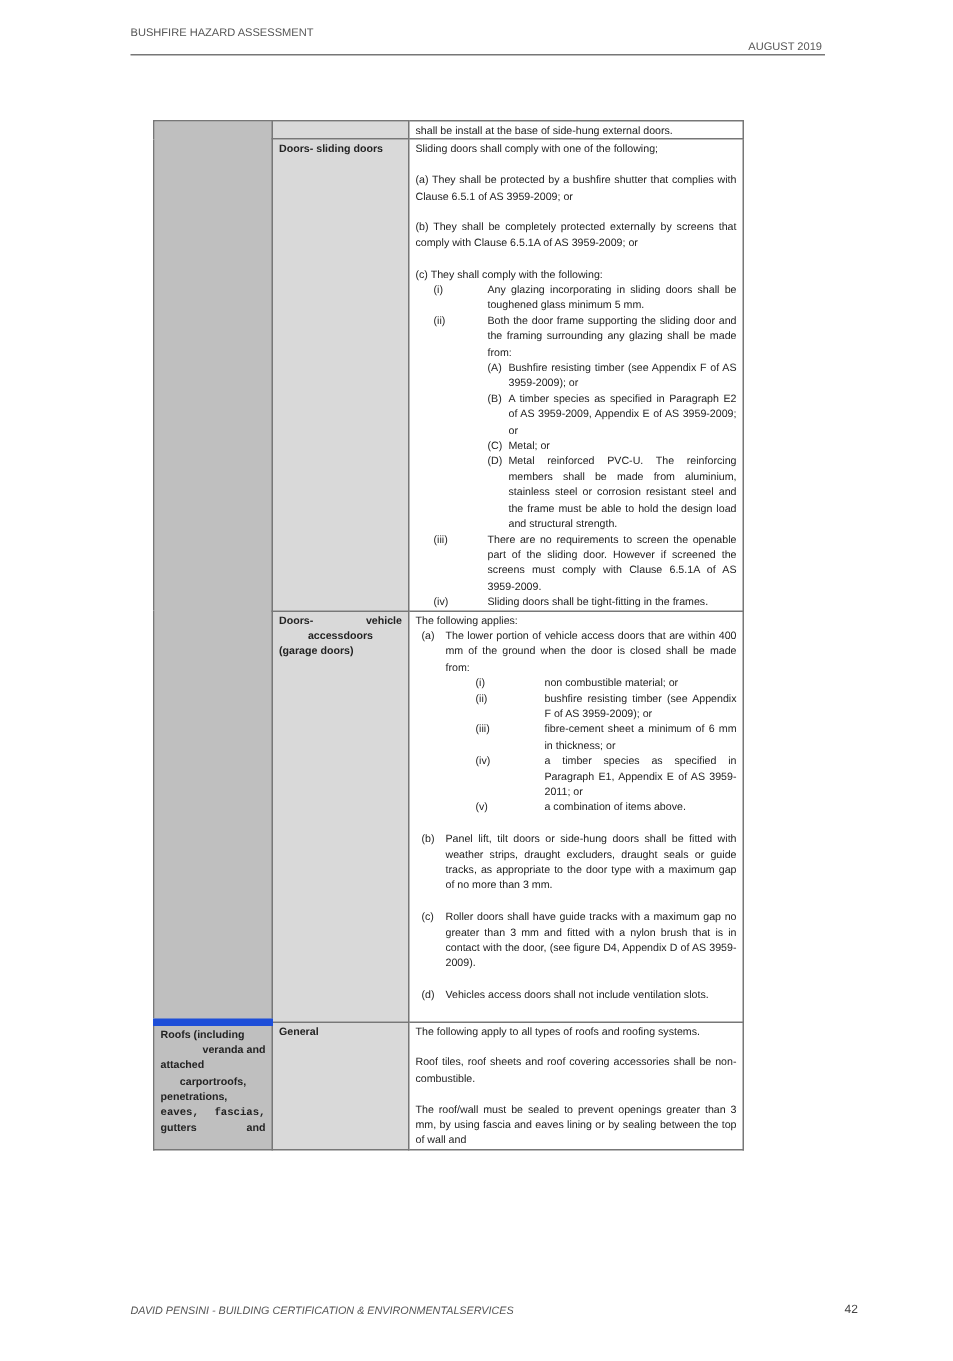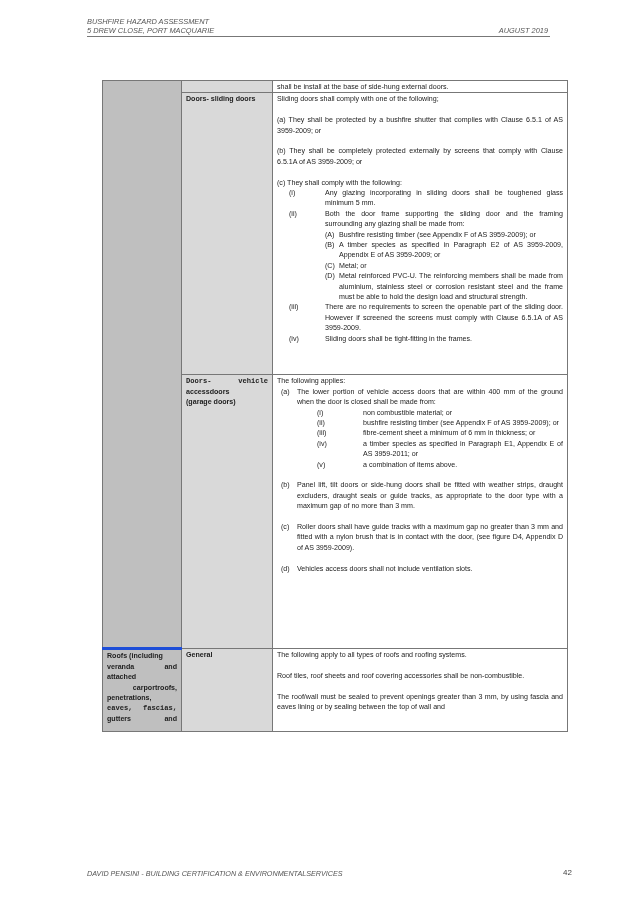--- a/index.html
+++ b/index.html
@@ -1,46 +1,45 @@
 <!DOCTYPE html>
 <html><head>
 <meta charset="utf-8">
 <style>
   html, body { margin:0; padding:0; background:#ffffff; }
   body { width:635px; height:907px; position:relative; overflow:hidden; font-family:"Liberation Sans", sans-serif; color:#222; }
-  .hdr { position:absolute; left:87px; top:17px; width:463px; font-style:italic; font-size:7.4px; color:#555; line-height:9px; }
+  .hdr { position:absolute; left:87px; top:17px; width:463px; font-size:7.4px; color:#555; line-height:9px; }
   .hdr-line { position:absolute; left:87px; top:36px; width:463px; border-top:1px solid #777; }
   .hdr .date { position:absolute; right:2px; top:9px; }
   .ftr { position:absolute; left:87px; top:869px; font-style:italic; font-size:7.2px; color:#555; }
   .pg { position:absolute; left:563px; top:868px; font-size:8px; color:#444; }
-  table { position:absolute; left:102px; top:80px; width:466px; border-collapse:collapse; table-layout:fixed; font-family:"Liberation Sans", sans-serif; font-size:7.1px; line-height:10.4px; }
+  table { position:absolute; left:102px; top:80px; width:394px; border-collapse:collapse; table-layout:fixed; font-family:"Liberation Sans", sans-serif; font-size:7.1px; line-height:10.4px; }
   td { vertical-align:top; padding:1px 4px 0 4px; border:1px solid #777; }
   td.c1 { background:#bfbfbf; width:70px; border-top:none; border-bottom:none; }
-  td.c1.b { border-bottom:1px solid #777; border-top:3px solid #1d4ed8; }
+  td.c1.b { border-bottom:1px solid #777; border-top:5px solid #1d4ed8; }
   td.c2 { background:#d9d9d9; width:82px; font-weight:bold; }
   td.c3 { background:#fff; text-align:justify; }
   p { margin:0; }
   .gap { height:10.4px; }
   .li { display:flex; }
   .li .n { flex:0 0 auto; }
   .li .t { flex:1; text-align:justify; }
   .lvl1 .n { width:48px; padding-left:12px; box-sizing:border-box; }
   .lvl2 .n { width:14px; }
   .lvl2 { padding-left:48px; }
   .lvla .n { width:16px; padding-left:4px; box-sizing:content-box; }
   .lvlr .n { width:46px; padding-left:20px; box-sizing:content-box; }
   .lvlr { }
   .center { text-align:center; }
 </style>
 </head>
 <body>
 
 <div class="hdr">
   <div>BUSHFIRE HAZARD ASSESSMENT</div>
-  <div>5 DREW CLOSE, PORT MACQUARIE</div>
   <div class="date">AUGUST 2019</div>
 </div>
 <div class="hdr-line"></div>
 
 <table>
   <tbody>
       <tr style="height:11px;">
     <td class="c1" rowspan="3" style="border-top:1px solid #777;"></td>
     <td class="c2"></td>
     <td class="c3 center"><span>shall be install at the base of side-hung external doors.</span></td>
@@ -84,25 +83,25 @@
             <span class="t">There are no requirements to screen the openable part of the sliding door. However if screened the screens must comply with Clause 6.5.1A of AS 3959-2009.</span>
           </div>
       <div class="li lvl1">
             <span class="n">(iv)</span>
             <span class="t">Sliding doors shall be tight-fitting in the frames.</span>
           </div>
     </td>
   </tr>
   <tr style="height:274px;">
     <td class="c2">
-      <div style="display:flex;justify-content:space-between;font-family:Liberation Mono, monospace;">
+      <div style="display:flex;justify-content:space-between;">
             <span>Doors-</span>
             <span>vehicle</span>
           </div>
-      <div style="display:flex;justify-content:flex-start;">
+      <div style="display:flex;justify-content:center;">
             <span>access</span>
             <span>doors</span>
           </div>
       <div>(garage doors)</div>
     </td>
     <td class="c3">
       <p>The following applies:</p>
       <div class="li lvla">
             <span class="n">(a)</span>
             <span class="t">The lower portion of vehicle access doors that are within 400 mm of the ground when the door is closed shall be made from:</span>
@@ -145,29 +144,29 @@
             <span class="t">Vehicles access doors shall not include ventilation slots.</span>
           </div>
     </td>
   </tr>
   <tr style="height:83px;">
     <td class="c1 b" style="font-weight:bold;">
       <div style="display:flex;justify-content:space-between;">
             <span>Roofs (including</span>
             <span></span>
           </div>
-      <div style="display:flex;justify-content:space-between;">
+      <div style="display:flex;justify-content:space-between;margin-left:28px;">
             <span>veranda</span>
             <span>and</span>
           </div>
       <div style="display:flex;justify-content:space-between;">
             <span>attached</span>
             <span></span>
           </div>
-      <div style="display:flex;justify-content:flex-end;">
+      <div style="display:flex;justify-content:center;">
             <span>carport</span>
             <span>roofs,</span>
           </div>
       <div style="display:flex;justify-content:space-between;">
             <span>penetrations,</span>
             <span></span>
           </div>
       <div style="display:flex;justify-content:space-between;font-family:Liberation Mono, monospace;">
             <span>eaves,</span>
             <span>fascias,</span>

